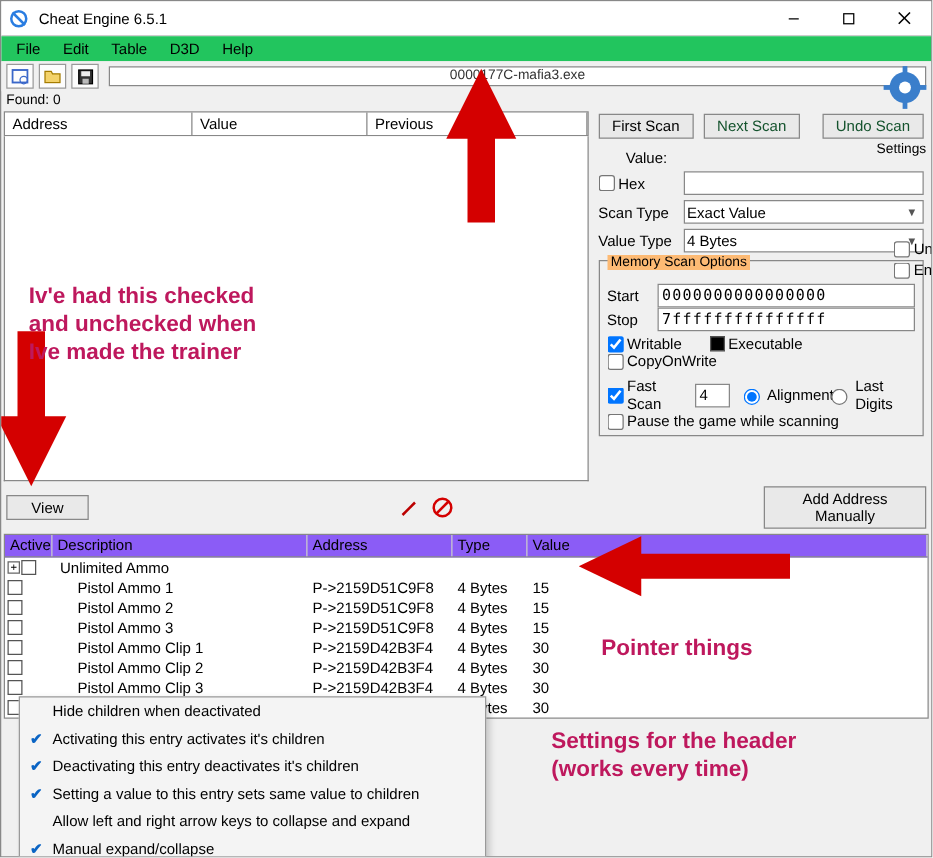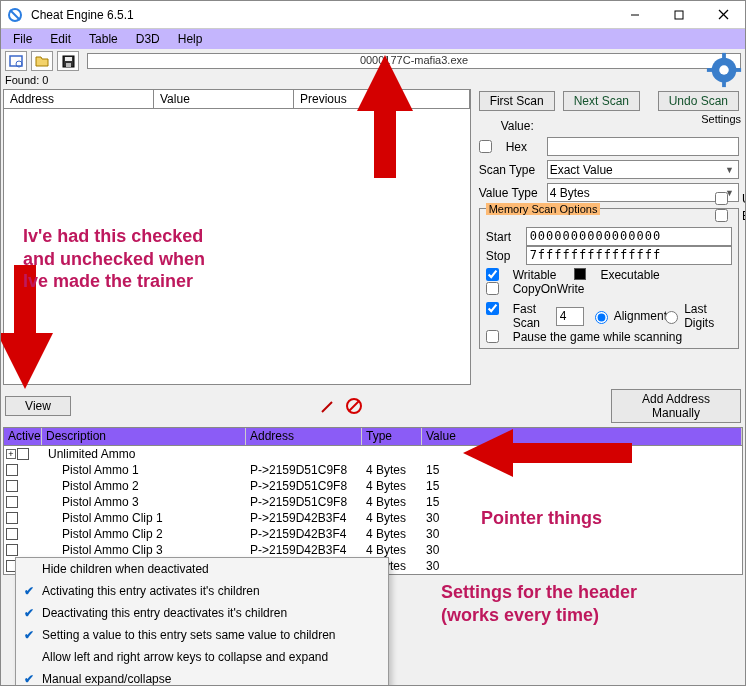--- a/index.html
+++ b/index.html
@@ -2,21 +2,21 @@
 <html><head>
 <meta charset="utf-8">
 <style>
   * { box-sizing: border-box; }
   html, body { margin: 0; padding: 0; font-family: "Segoe UI", Tahoma, sans-serif; font-size: 12px; color: #000; background: #fff; }
   .window { width: 746px; height: 686px; border: 1px solid #888; position: relative; background: #f0f0f0; overflow: hidden; }
   .titlebar { height: 28px; display: flex; align-items: center; background: #fff; border-bottom: 1px solid #ccc; }
   .titlebar .icon { width: 20px; height: 20px; margin: 0 4px; display:flex; align-items:center; justify-content:center; }
   .titlebar .title { flex: 1; font-size: 12px; padding-left: 2px; }
   .winbtn { width: 44px; height: 28px; display: flex; align-items: center; justify-content: center; }
-  .menubar { height: 20px; display: flex; align-items: center; gap: 2px; padding: 0 4px; background: #c4b5fd; font-size: 12px; }
+  .menubar { height: 20px; display: flex; align-items: center; gap: 2px; padding: 0 4px; background: #22c55e; font-size: 12px; }
   .menubar span { padding: 1px 8px; }
   .toolbar { height: 24px; display: flex; align-items: center; padding: 0 4px; gap: 4px; background: #f0f0f0; }
   .tbtn { width: 22px; height: 20px; border: 1px solid #999; background: #fdfdfd; display: flex; align-items: center; justify-content: center; }
   .progressbar { flex: 1; height: 16px; border: 1px solid #888; background: #fff; margin-left: 4px; position: relative; }
   .progressbar .exe { position: absolute; left: 50%; transform: translateX(-50%); top: 0; font-size: 11px; color: #333; }
   .gear { width: 38px; height: 38px; position: absolute; right: 2px; top: 50px; }
   .found { font-size: 11px; padding: 1px 4px; }
   .midrow { display: flex; flex-direction: row; height: 300px; }
   .leftpane { width: 476px; display: flex; flex-direction: column; }
   .resulthdr { display: flex; border: 1px solid #888; margin: 2px 2px 0 2px; background: #fff; height: 20px; }
@@ -26,21 +26,21 @@
   .scanbtns { display: flex; gap: 8px; margin-bottom: 4px; }
   .button { border: 1px solid #888; background: #e9e9e9; padding: 2px 10px; font-size: 12px; min-width: 66px; text-align: center; }
   .button.disabled { color: #14532d; }
   .fieldrow { display: flex; align-items: center; gap: 4px; }
   .fieldrow label { min-width: 64px; }
   .select { border: 1px solid #888; background: #fff; height: 19px; padding: 1px 2px; flex: 1; display:flex; align-items:center; justify-content:space-between; }
   .select .caret { font-size: 9px; color:#555; margin-right:2px;}
   .input { border: 1px solid #888; background: #fff; height: 19px; flex: 1; padding: 1px 3px; }
   .memopts { border: 1px solid #888; padding: 4px 6px; margin-top: 2px; }
   .memopts .title { position: relative; top: -11px; background: #fdba74; padding: 0 3px; font-size: 11px; display: inline-block; }
-  .chk { display: inline-flex; align-items: flex-start; gap: 14px; }
+  .chk { display: inline-flex; align-items: center; gap: 3px; }
   .chk input { width: 13px; height: 13px; margin:0; }
   .chk .mid { width:12px; height:12px; border:1px solid #555; background:#000; display:inline-block; }
   .radio { display: inline-flex; align-items: center; gap: 3px; }
   .bottombar { display: flex; align-items: center; gap: 6px; padding: 2px 4px; }
   .circleicon { width:20px; height:20px; display:flex; align-items:center; justify-content:center; }
   .cheattable { margin: 2px; border: 1px solid #888; background: #fff; position: relative; }
   .cthdr { display: flex; border-bottom: 1px solid #888; background: #8b5cf6; height: 18px; font-size: 12px; }
   .cthdr div { border-right: 1px solid #ccc; padding: 1px 4px; }
   .ctbody { }
   .ctrow { display: flex; height: 16px; align-items: center; font-size: 12px; }

